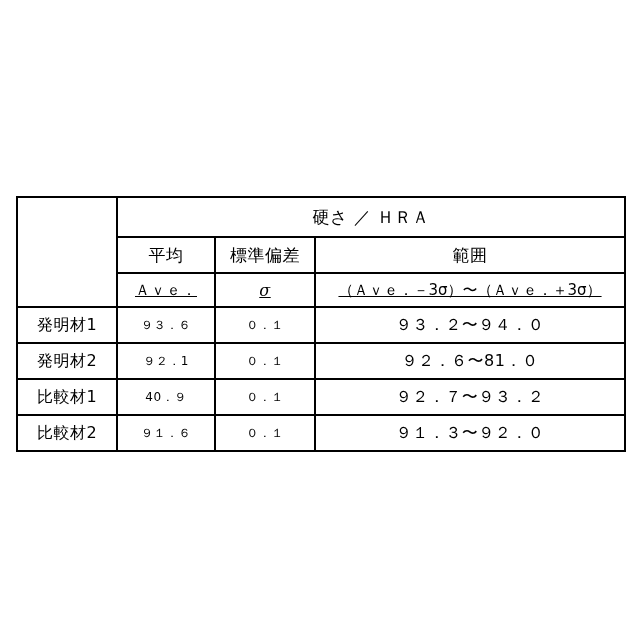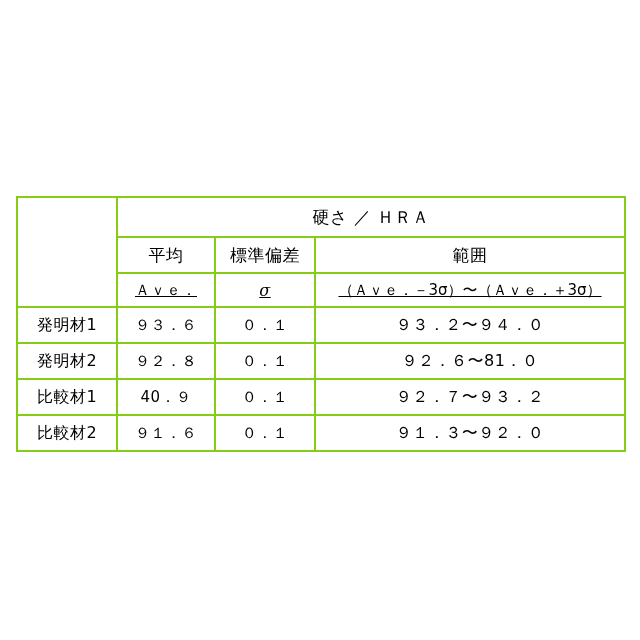--- a/index.html
+++ b/index.html
@@ -26,21 +26,21 @@
     top: 196px;
     width: 608px;
   }
   table.data {
     border-collapse: collapse;
     table-layout: fixed;
     width: 608px;
     background: #ffffff;
   }
   table.data td {
-    border: 2px solid #84cc16;
+    border: 2px solid #000000;
     text-align: center;
     vertical-align: middle;
     padding: 0;
     font-family: "DejaVu Sans", "Liberation Sans", sans-serif;
     letter-spacing: 0.5px;
   }
   
   col.c0 { width: 100px; }
   col.c1 { width: 98px; }
   col.c2 { width: 100px; }
@@ -76,21 +76,21 @@
     letter-spacing: 0px;
   }
   .row-label {
     height: 34px;
     font-size: 16px;
     font-weight: normal;
     letter-spacing: 1px;
   }
   .cell-val {
     height: 34px;
-    font-size: 15px;
+    font-size: 12px;
     letter-spacing: 1.5px;
   }
   .cell-range {
     height: 34px;
     font-size: 16px;
     letter-spacing: 1.5px;
   }
   .nowrap { white-space: nowrap; }
 </style>
 </head>
@@ -122,21 +122,21 @@
         </tr>
 
         <tr>
           <td class="row-label">発明材1</td>
           <td class="cell-val">９３．６</td>
           <td class="cell-val">０．１</td>
           <td class="cell-range">９３．２〜９４．０</td>
         </tr>
         <tr>
           <td class="row-label">発明材2</td>
-          <td class="cell-val">９２．８</td>
+          <td class="cell-val">９２．1</td>
           <td class="cell-val">０．１</td>
           <td class="cell-range">９２．６〜81．０</td>
         </tr>
         <tr>
           <td class="row-label">比較材1</td>
           <td class="cell-val">40．９</td>
           <td class="cell-val">０．１</td>
           <td class="cell-range">９２．７〜９３．２</td>
         </tr>
         <tr>

